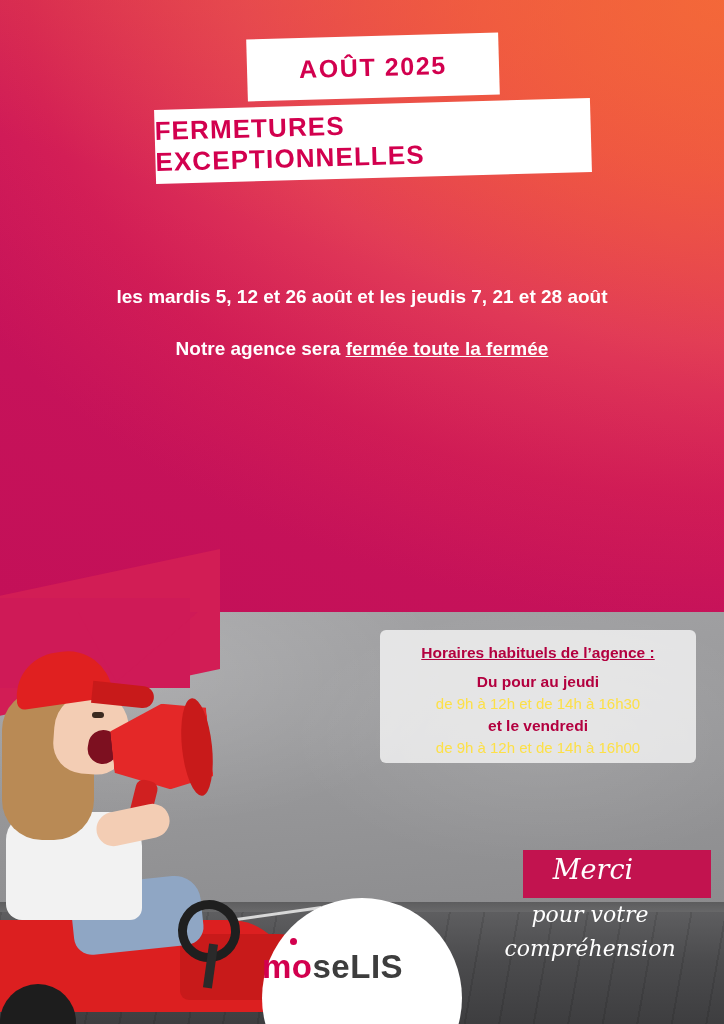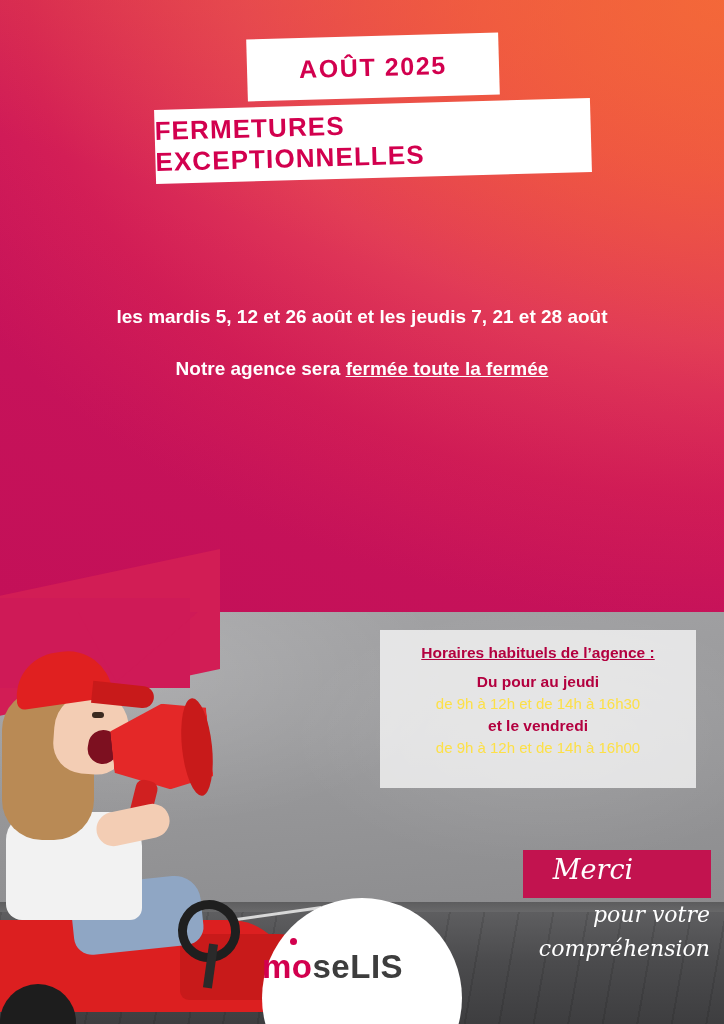--- a/index.html
+++ b/index.html
@@ -132,35 +132,35 @@
     text-align: center;
     color: #ffffff;
   }
   .msg-line {
     font-size: 19px;
     line-height: 30px;
     font-weight: bold;
   }
   .msg-line.light {
     font-weight: bold;
-    margin-top: 20px;
   }
   .u { text-decoration: underline; }
   .block-gap { height: 22px; }
 
   
   .hours-box {
     position: absolute;
     left: 380px; top: 630px;
-    width: 316px; height: 158px;
+    width: 316px; height: 133px;
     background: rgba(255,255,255,0.72);
     text-align: center;
     color: #b3003f;
     padding-top: 14px;
     box-sizing: border-box;
+    border-radius: 6px;
   }
   .hours-title {
     font-size: 15.5px;
     font-weight: bold;
     text-decoration: underline;
     color: #b3003f;
     margin-bottom: 9px;
   }
   .hours-strong {
     font-size: 15.5px;
@@ -189,21 +189,21 @@
     text-align: center;
     color: #ffffff;
     font-family: "DejaVu Serif", serif;
     font-style: italic;
     font-size: 27px;
   }
   .merci-sub {
     position: absolute;
     left: 470px; top: 898px;
     width: 240px;
-    text-align: right;
+    text-align: center;
     color: #ffffff;
     font-family: "DejaVu Serif", serif;
     font-style: italic;
     font-size: 22px;
     line-height: 34px;
   }
 
   
   .logo-circle {
     position: absolute;

